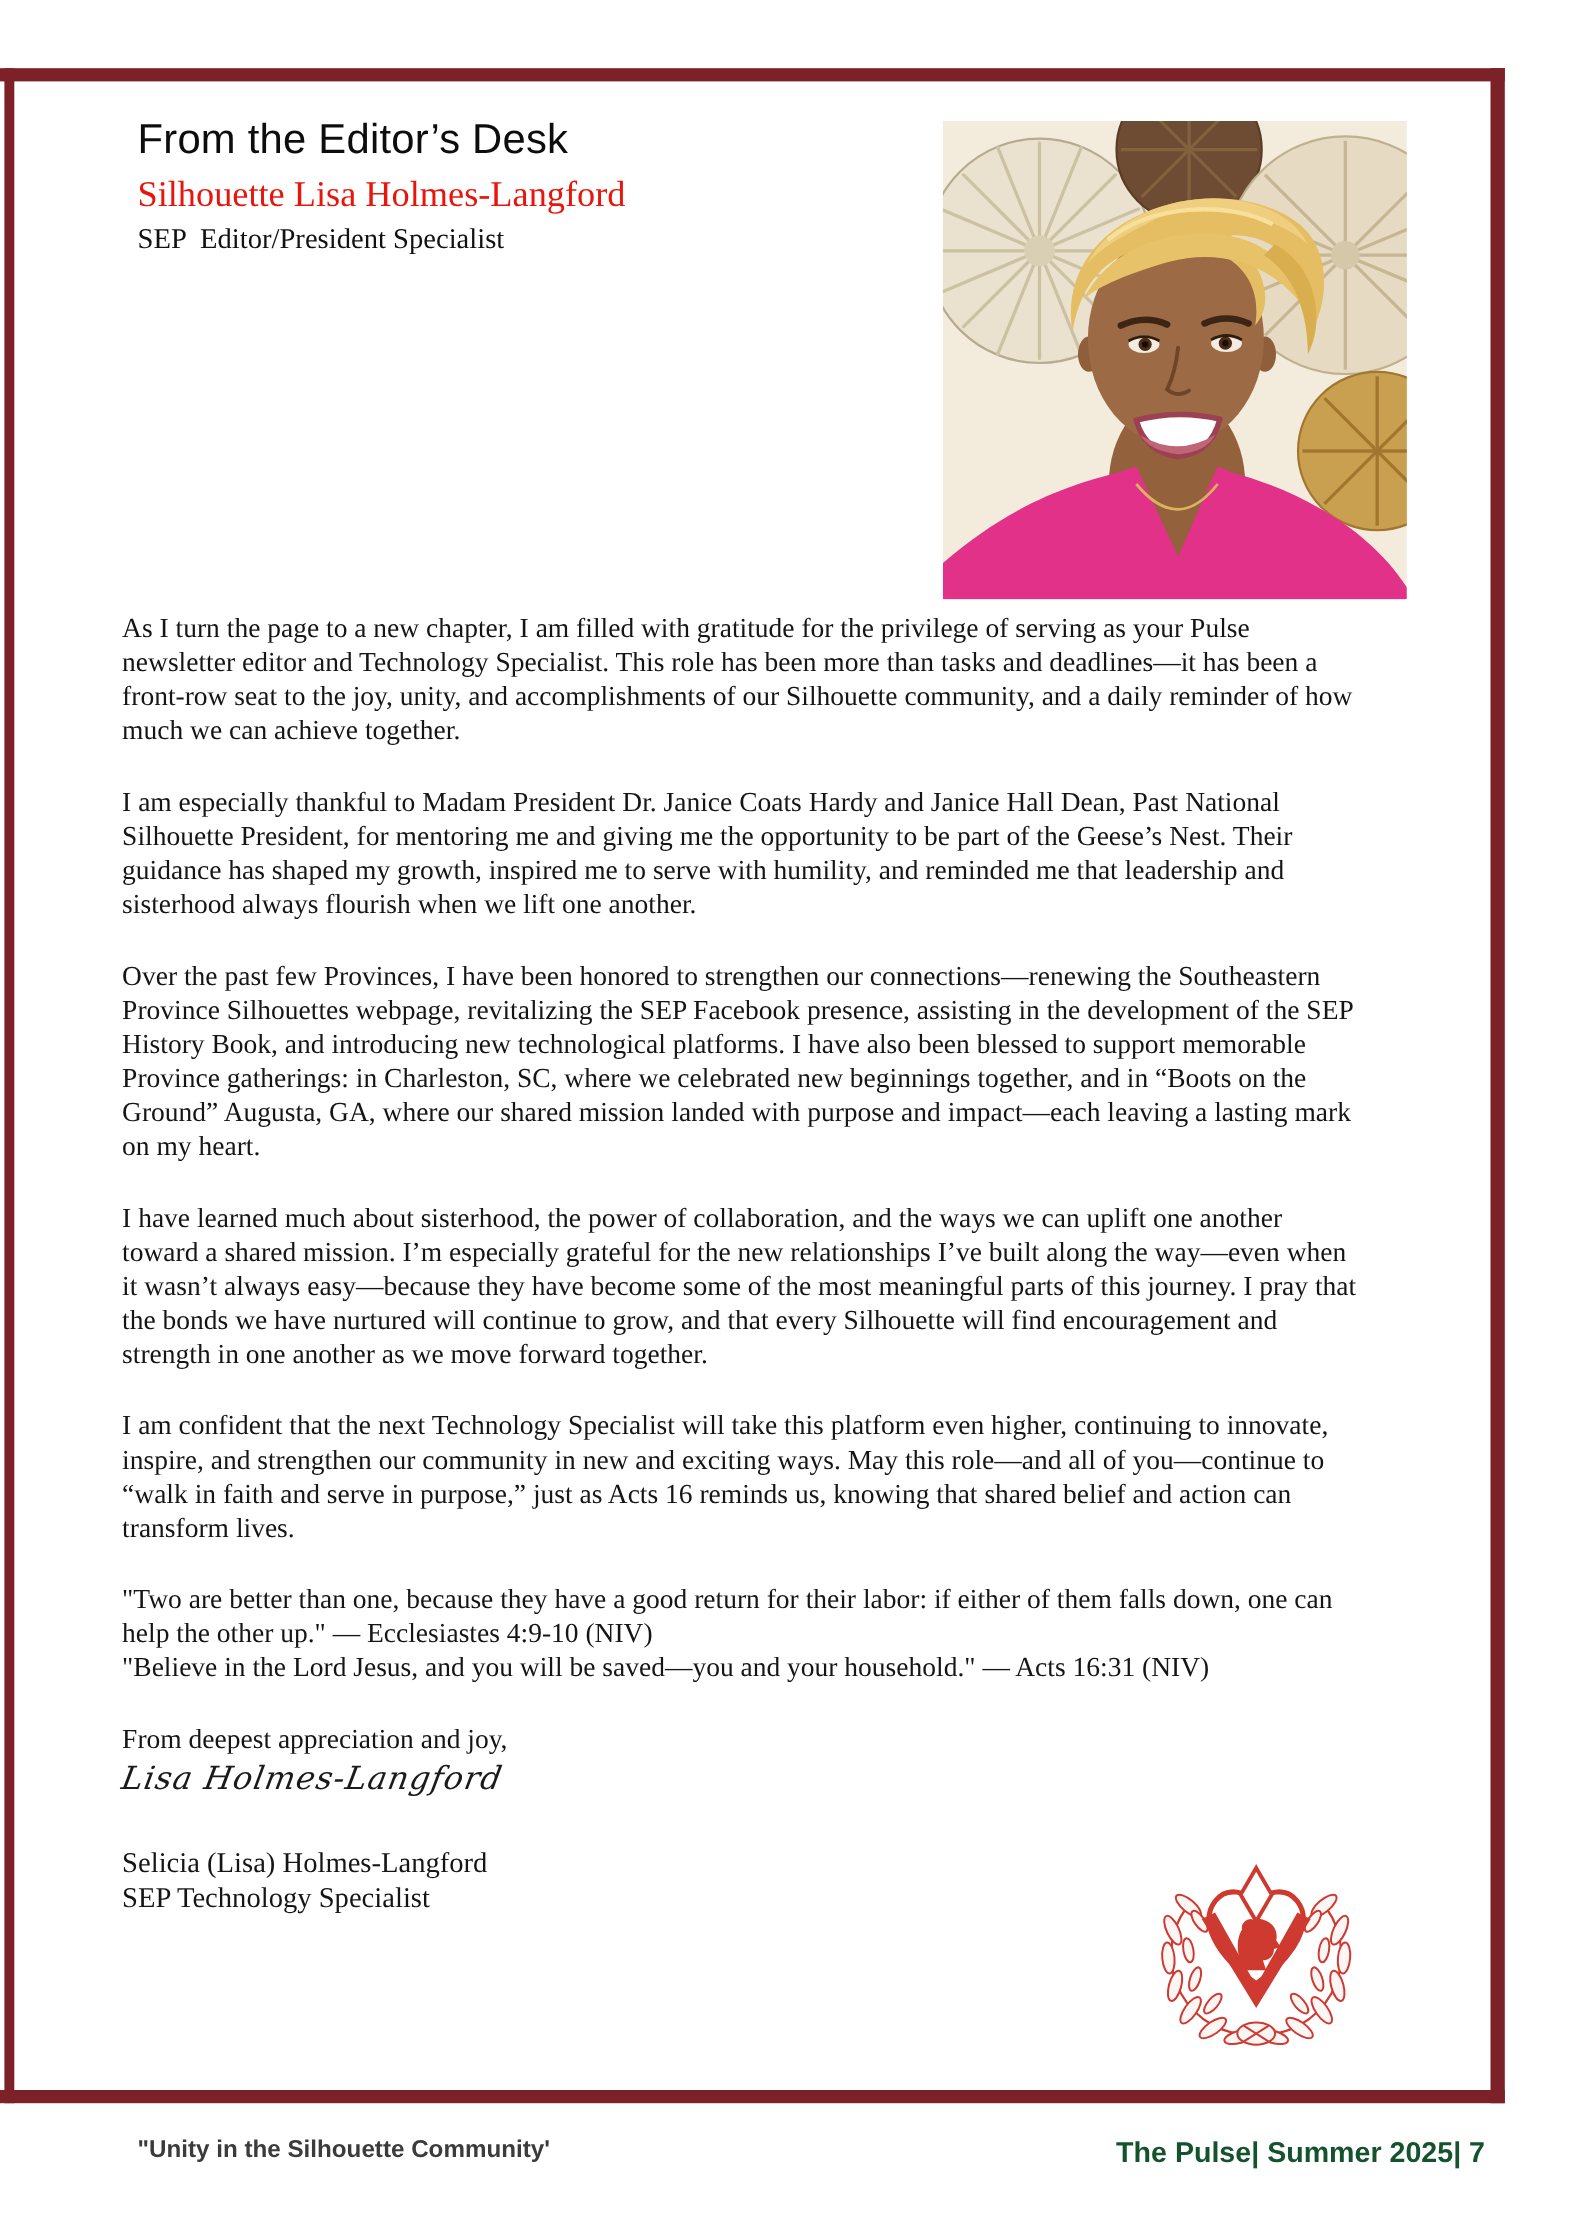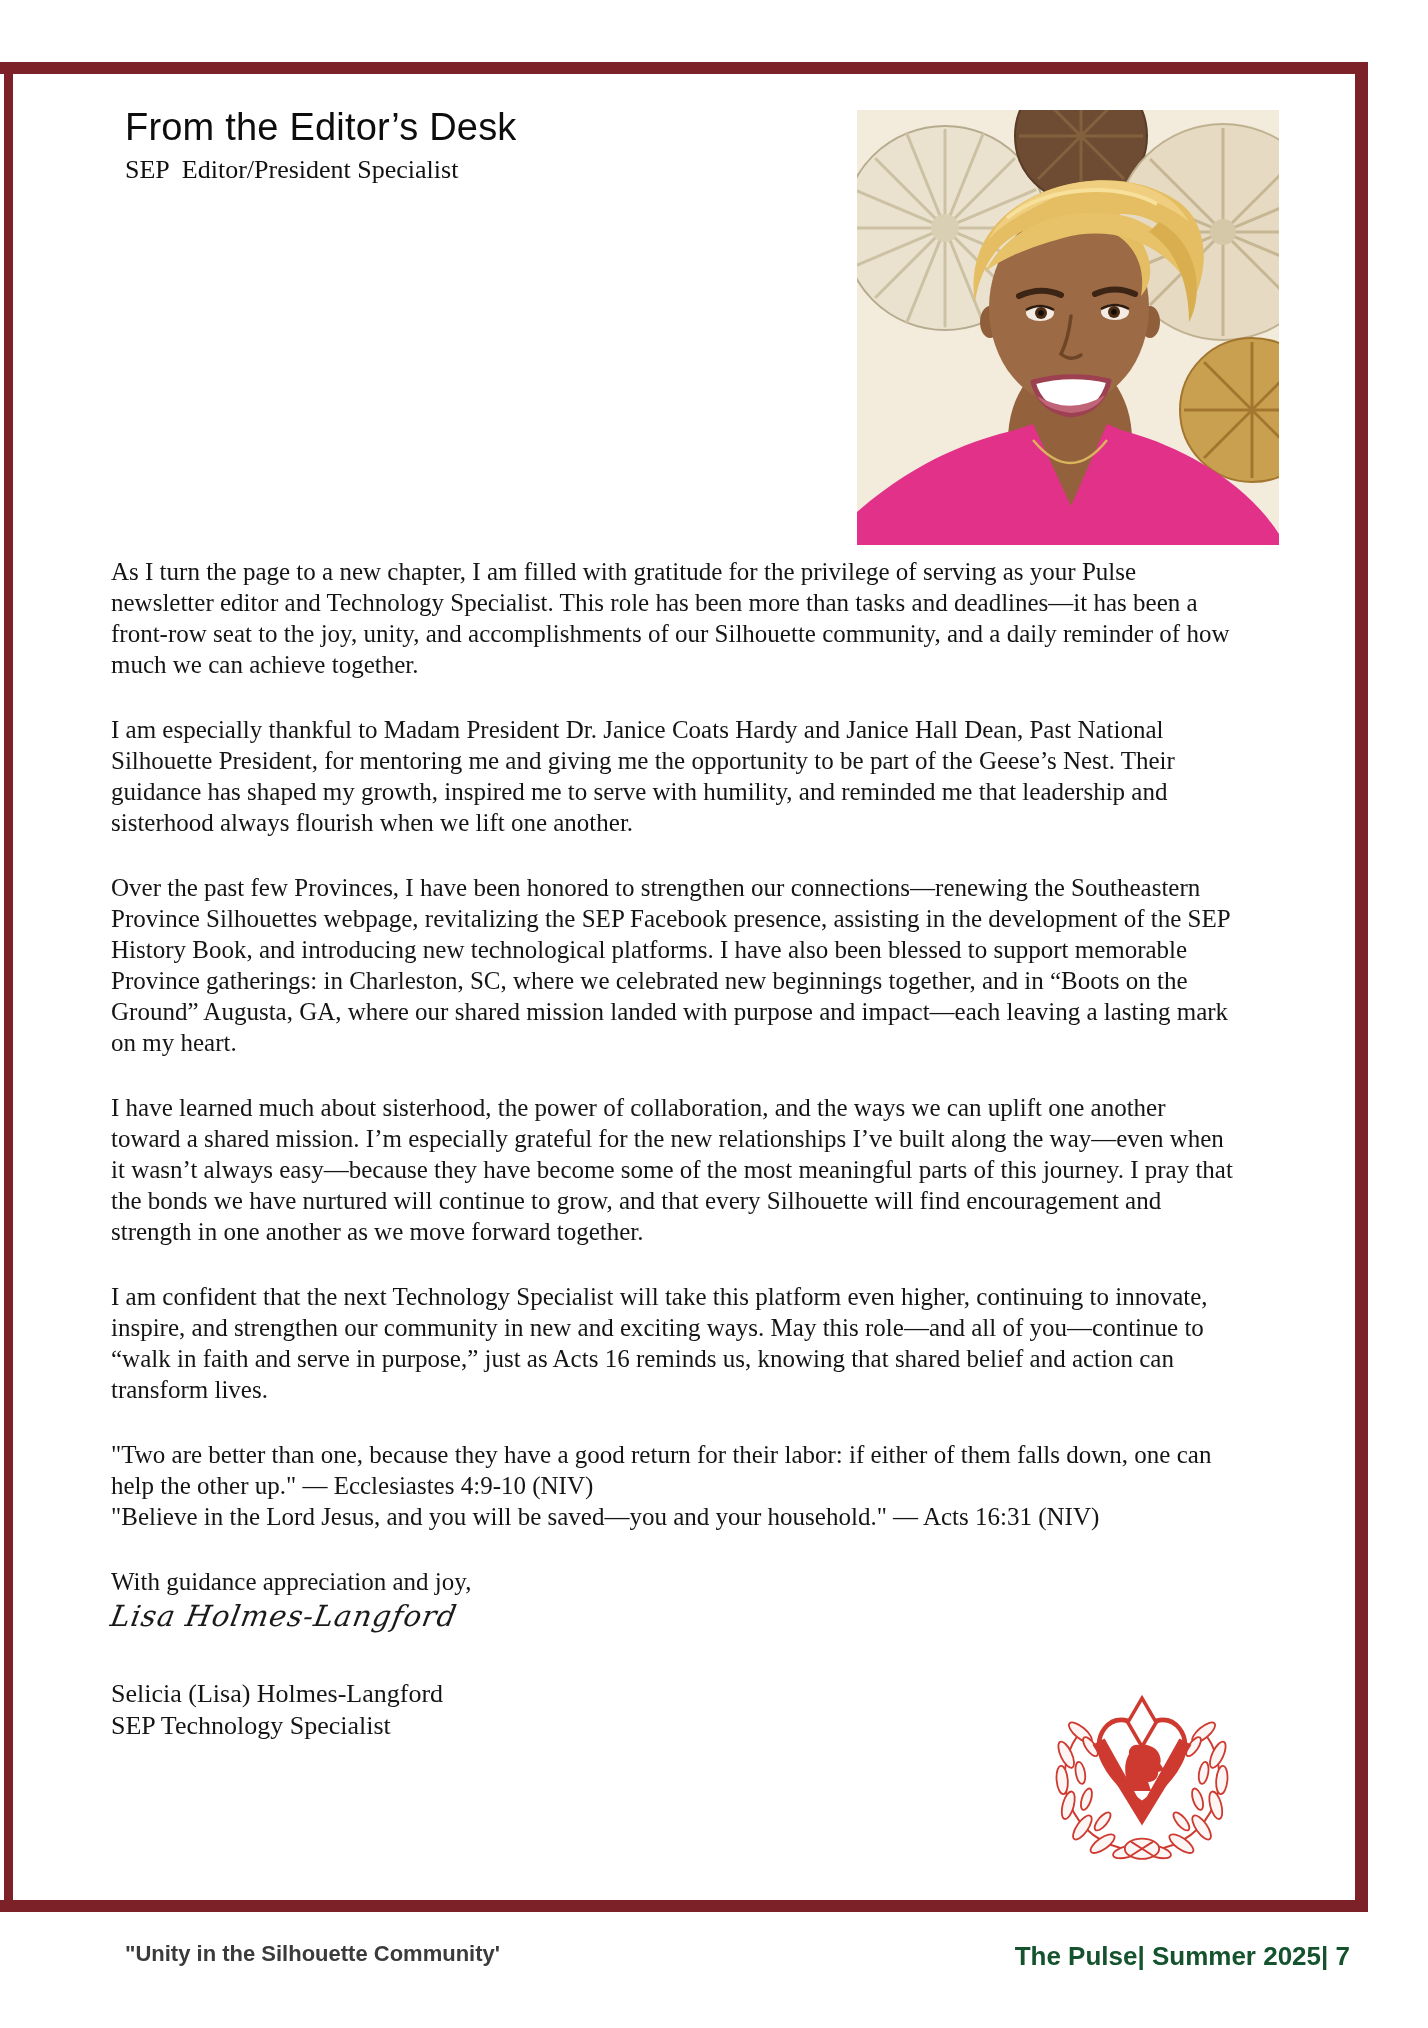--- a/index.html
+++ b/index.html
@@ -41,20 +41,21 @@
 
 <div class="page">
 
   <div class="bar bar-top"></div>
   <div class="bar bar-left"></div>
   <div class="bar bar-right"></div>
   <div class="bar bar-bottom"></div>
 
   <div class="header">
     <div class="title">From the Editor’s Desk</div>
+    <div class="byline">Silhouette Lisa Holmes-Langford</div>
     <div class="role">SEP  Editor/President Specialist</div>
   </div>
 
   <div class="photo">
     <svg width="422" height="435" viewBox="0 0 422 435" xmlns="http://www.w3.org/2000/svg">
       <rect width="422" height="435" fill="#f3ecdc"></rect>
 
       <g stroke-linecap="round">
         <circle cx="88" cy="118" r="102" fill="#eae2ce" stroke="#b7ab8f" stroke-width="2"></circle>
         <g stroke="#cdc1a4" stroke-width="3">
@@ -133,21 +134,21 @@
   </div>
 
   <div class="body">
     <p>As I turn the page to a new chapter, I am filled with gratitude for the privilege of serving as your Pulse newsletter editor and Technology Specialist. This role has been more than tasks and deadlines—it has been a front-row seat to the joy, unity, and accomplishments of our Silhouette community, and a daily reminder of how much we can achieve together.</p>
     <p>I am especially thankful to Madam President Dr. Janice Coats Hardy and Janice Hall Dean, Past National Silhouette President, for mentoring me and giving me the opportunity to be part of the Geese’s Nest. Their guidance has shaped my growth, inspired me to serve with humility, and reminded me that leadership and sisterhood always flourish when we lift one another.</p>
     <p>Over the past few Provinces, I have been honored to strengthen our connections—renewing the Southeastern Province Silhouettes webpage, revitalizing the SEP Facebook presence, assisting in the development of the SEP History Book, and introducing new technological platforms. I have also been blessed to support memorable Province gatherings: in Charleston, SC, where we celebrated new beginnings together, and in “Boots on the Ground” Augusta, GA, where our shared mission landed with purpose and impact—each leaving a lasting mark on my heart.</p>
     <p>I have learned much about sisterhood, the power of collaboration, and the ways we can uplift one another toward a shared mission. I’m especially grateful for the new relationships I’ve built along the way—even when it wasn’t always easy—because they have become some of the most meaningful parts of this journey. I pray that the bonds we have nurtured will continue to grow, and that every Silhouette will find encouragement and strength in one another as we move forward together.</p>
     <p>I am confident that the next Technology Specialist will take this platform even higher, continuing to innovate, inspire, and strengthen our community in new and exciting ways. May this role—and all of you—continue to “walk in faith and serve in purpose,” just as Acts 16 reminds us, knowing that shared belief and action can transform lives.</p>
     <p>"Two are better than one, because they have a good return for their labor: if either of them falls down, one can help the other up." — Ecclesiastes 4:9-10 (NIV)
 "Believe in the Lord Jesus, and you will be saved—you and your household." — Acts 16:31 (NIV)</p>
-    <p class="valediction">With guidance appreciation and joy,</p>
+    <p class="valediction">From deepest appreciation and joy,</p>
     <div class="signature">Lisa Holmes-Langford</div>
     <p class="signer">Selicia (Lisa) Holmes-Langford</p>
     <p class="signer">SEP Technology Specialist</p>
   </div>
 
   <div class="logo">
     <svg width="192" height="192" viewBox="0 0 190 190" xmlns="http://www.w3.org/2000/svg">
       <g>
         <path d="M32,50 A72,72 0 0 0 95,164 A72,72 0 0 0 158,50" fill="none" stroke="#cf3a30" stroke-width="2"></path>
         <g fill="#fdf5f3" stroke="#cf3a30" stroke-width="1.8">

